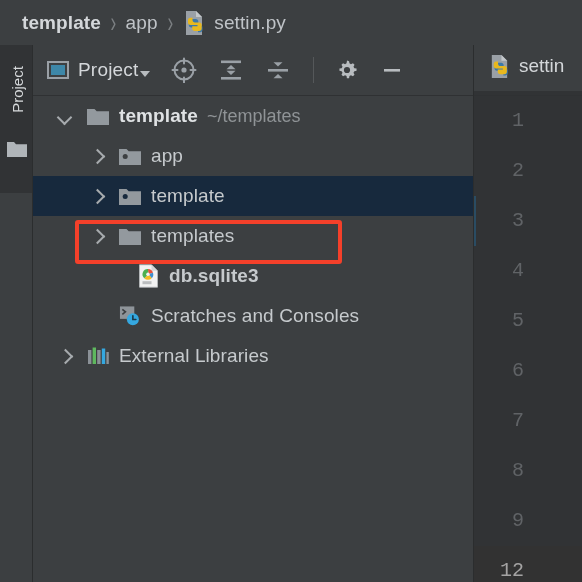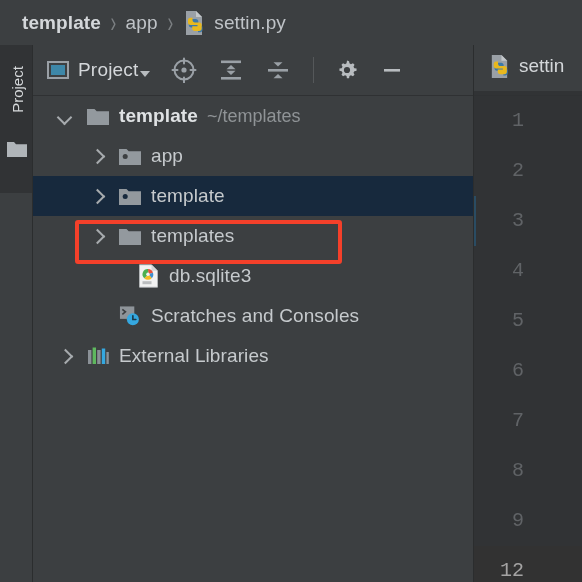--- a/index.html
+++ b/index.html
@@ -273,21 +273,21 @@
     <div class="row" style="padding-left:56px;">
       <span class="arrow right"></span>
       <span class="ico" style="margin-left:14px;">
         <svg width="22" height="18" viewBox="0 0 22 18">
           <path d="M0 2 h7.5 l2.2 2.3 h12.3 v13.7 h-22 z" fill="#93999e"></path>
         </svg>
       </span>
       <span class="lbl" style="margin-left:10px;">templates</span>
     </div>
 
-    <div class="row" style="padding-left:88px;">
+    <div class="row" style="padding-left:88px;font-weight:bold;">
       <span class="arrow none"></span>
       <span class="ico" style="margin-left:0px;">
         <svg width="21" height="24" viewBox="0 0 21 24">
           <path d="M1.5 .8 h12 l6 6 v16.4 h-18 z" fill="#f2f2f2" stroke="#b9bcbf" stroke-width=".8"></path>
           <path d="M13.5 .8 l6 6 h-6 z" fill="#d4d6d8"></path>
           <g transform="translate(4.2,4.6) scale(.48)">
             <path d="M12 1 a11 11 0 0 1 10.4 7.5 l-9.3 3.2 z" fill="#e8503a"></path>
             <path d="M22.4 8.5 a11 11 0 0 1 -2.6 11.6 l-6.7-8.4 z" fill="#3d8fd1"></path>
             <path d="M19.8 20.1 a11 11 0 0 1 -15.6 0 l9.3-8.4 z" fill="#f5bb22"></path>
             <path d="M4.2 20.1 a11 11 0 0 1 7.8-19.1 l1.1 11 z" fill="#4caf50"></path>

